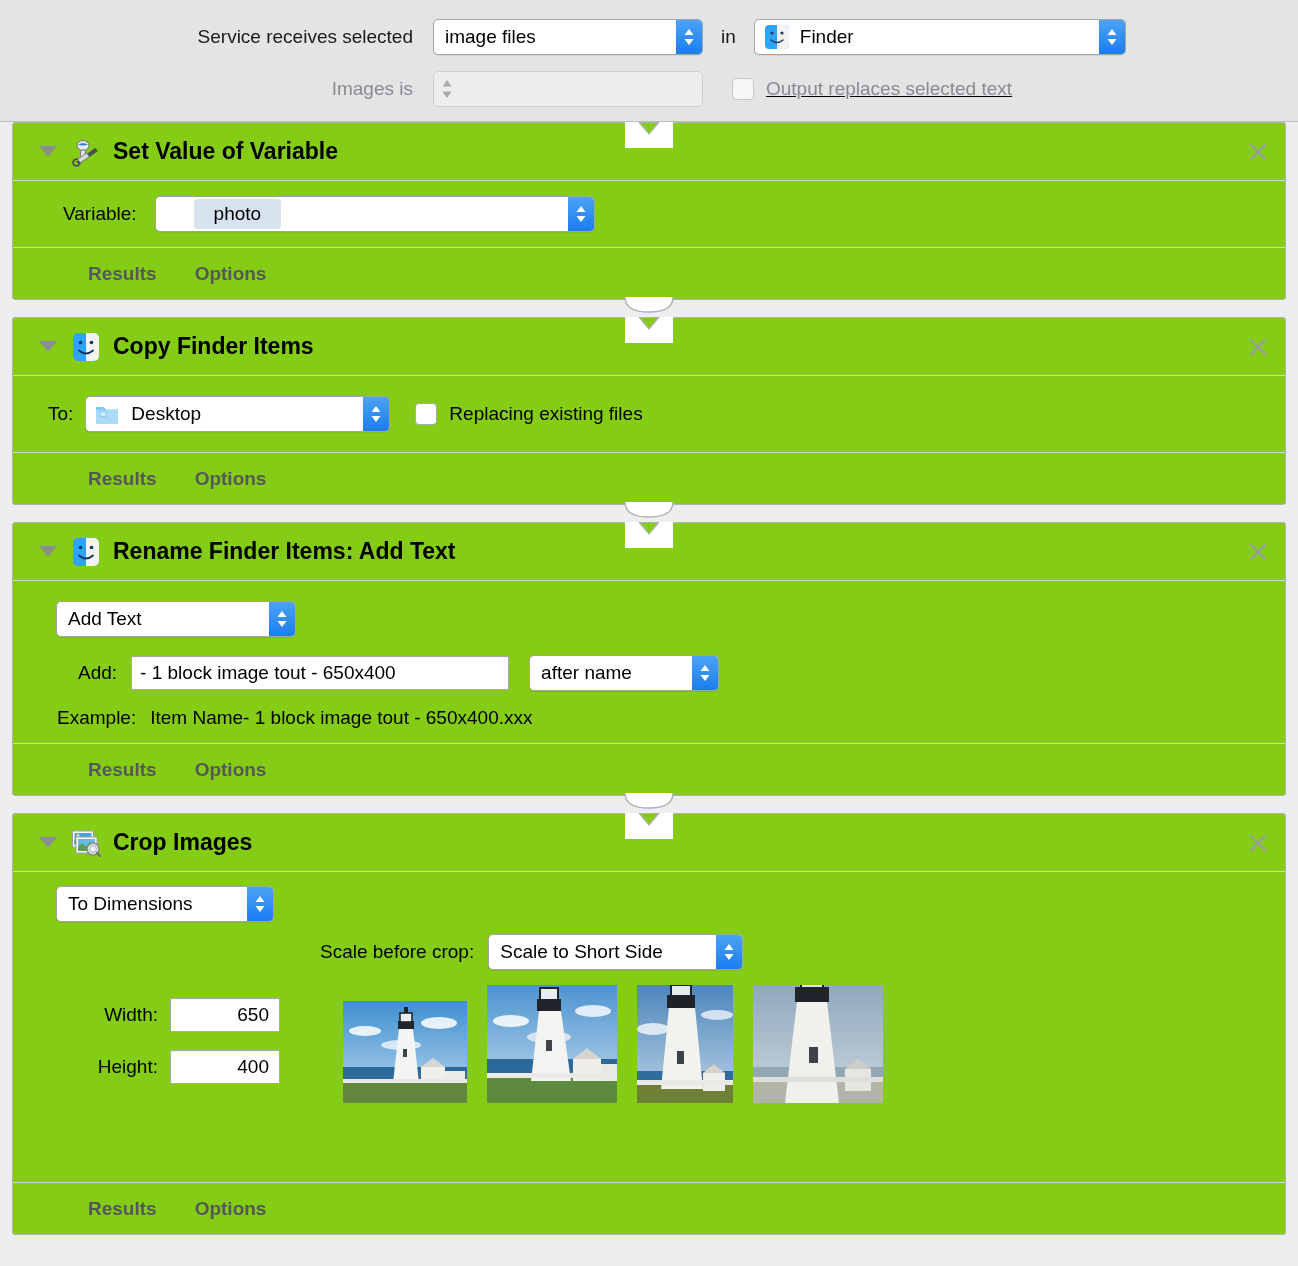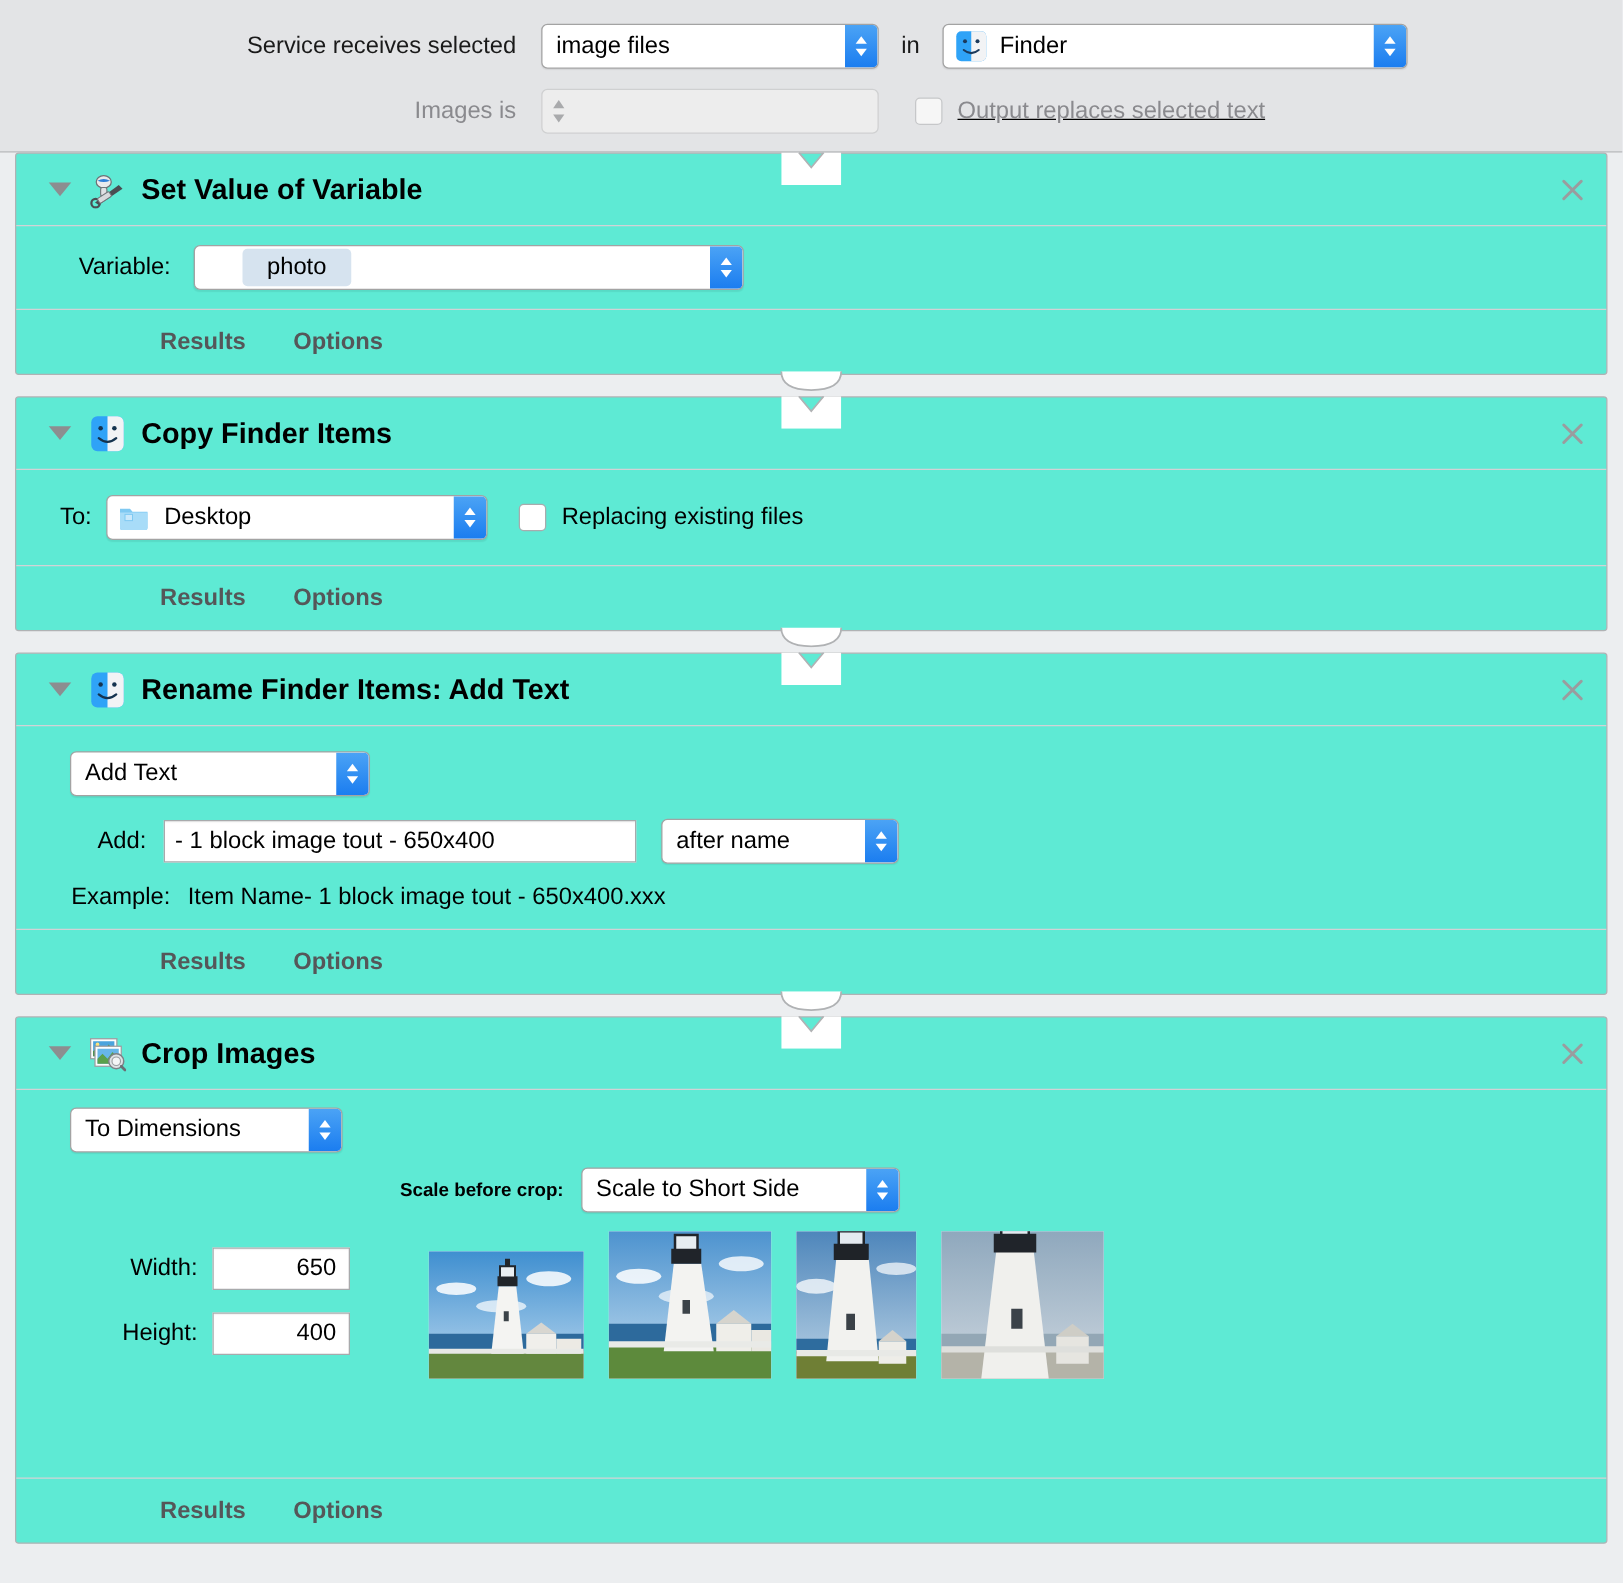--- a/index.html
+++ b/index.html
@@ -79,21 +79,21 @@
     flex: 0 0 22px;
   }
   .cbx-label { font-size: 19px; color: #8a8a8e; margin-left: 12px; white-space: nowrap; }
 
   
   .flow { position: absolute; top: 122px; left: 0; width: 1298px; }
 
   .action {
     position: relative;
     margin: 0 12px 17px 12px;
-    background: #5eead4;
+    background: #84cc16;
     border: 1px solid #b0b2b4;
     border-radius: 3px;
   }
   
   .notch-v {
     position: absolute; top: -1px; left: 50%; transform: translateX(-50%);
     width: 48px; height: 26px; overflow: hidden; pointer-events: none;
   }
   .notch-v svg { display:block; }
   
@@ -127,21 +127,21 @@
     width: 22px; height: 22px; color: #9a9c9e;
   }
   .close-x svg { display: block; }
 
   .act-body { position: relative; }
 
   .act-foot {
     border-top: 1px solid #d2d3d5;
     height: 52px;
     display: flex; align-items: center;
-    padding-left: 115px;
+    padding-left: 75px;
     gap: 38px;
   }
   .foot-link {
     font-size: 19px; font-weight: bold; color: #555759; white-space: nowrap;
   }
 
   
   .row-var { display: flex; align-items: center; height: 66px; padding-left: 50px; }
   .row-var .lbl { font-size: 19px; margin-right: 18px; }
   .token {
@@ -169,21 +169,21 @@
     display: flex; align-items: center;
     padding: 0 8px;
     box-shadow: inset 0 1px 1px rgba(0,0,0,0.05);
   }
   .example-txt { font-size: 19px; color: #000; white-space: nowrap; }
 
   
   .a4 { padding: 18px 0 12px 0; position: relative; height: 310px; }
   .a4-dim { position: absolute; left: 43px; top: 56px; }
   .a4-scale { position: absolute; left: 307px; top: 102px; display: flex; align-items: center; }
-  .a4-scale .lbl { font-size: 15px; margin-right: 14px; white-space: nowrap; font-weight: bold; }
+  .a4-scale .lbl { font-size: 19px; margin-right: 14px; white-space: nowrap; }
   .a4-fields { position: absolute; left: 45px; top: 166px; }
   .fld-row { display: flex; align-items: center; margin-bottom: 18px; }
   .fld-row .lbl { width: 100px; text-align: right; font-size: 19px; margin-right: 12px; }
   .numfield {
     width: 110px; height: 34px;
     background: #fff; border: 1px solid #a8aaac;
     font-size: 19px; text-align: right;
     line-height: 32px; padding-right: 10px;
     box-shadow: inset 0 1px 1px rgba(0,0,0,0.05);
   }

